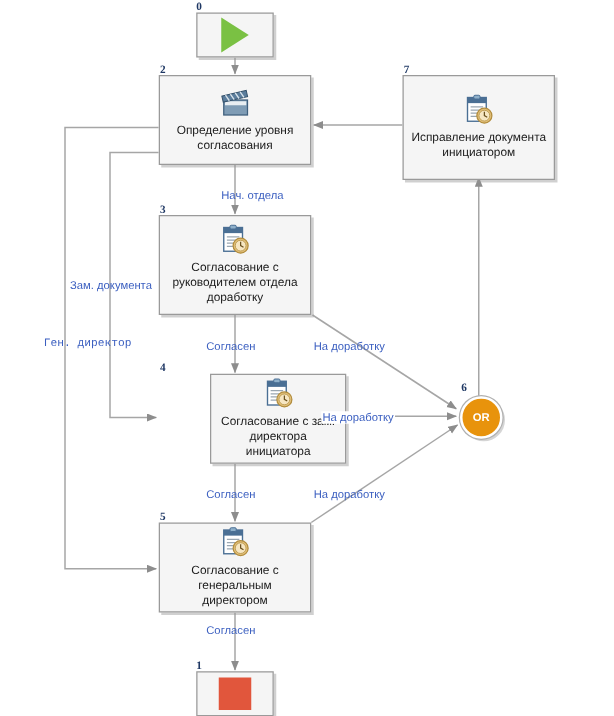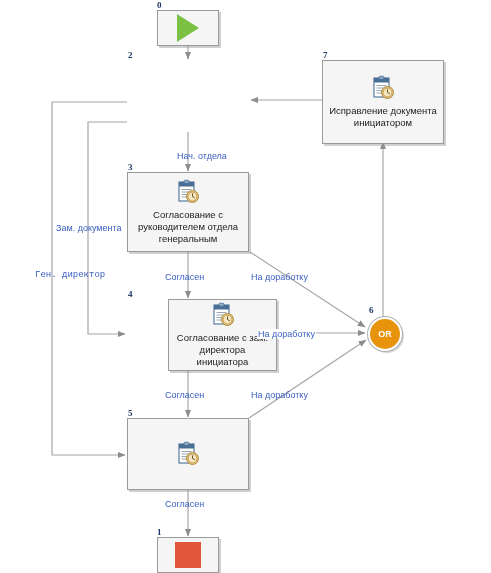--- a/index.html
+++ b/index.html
@@ -133,20 +133,35 @@
       <path d="M322,100 L251,100" marker-end="url(#arrow)"></path>
     </g>
   </svg>
 
   <div class="node-num" style="left:157px; top:0px;">0</div>
   <div class="node" style="left:157px; top:10px; width:62px; height:36px;">
     <div class="start-tri"></div>
   </div>
 
   <div class="node-num" style="left:128px; top:50px;">2</div>
+  <div class="node" style="left:127px; top:60px; width:122px; height:72px;">
+    <div class="icon-wrap">
+      <svg width="28" height="24" viewBox="0 0 28 24">
+        <g>
+          <rect x="5" y="10" width="19" height="12" fill="#7f9cb5" stroke="#3f5f7d" stroke-width="1"></rect>
+          <rect x="6" y="11" width="17" height="3.2" fill="#e9eef2" stroke="none"></rect>
+          <g transform="rotate(-13 14 8)">
+            <rect x="4" y="4.5" width="20" height="5" fill="#5b7d9c" stroke="#34516b" stroke-width="0.8"></rect>
+            <path d="M7,4.5 L9,9.5 M11,4.5 L13,9.5 M15,4.5 L17,9.5 M19,4.5 L21,9.5" stroke="#d7e2ea" stroke-width="1.1"></path>
+          </g>
+        </g>
+      </svg>
+    </div>
+    <div class="node-label">Определение уровня согласования</div>
+  </div>
 
   <div class="node-num" style="left:323px; top:50px;">7</div>
   <div class="node" style="left:322px; top:60px; width:122px; height:84px;">
     <div class="icon-wrap">
       <svg width="26" height="26" viewBox="0 0 26 26">
         <rect x="4" y="3" width="15" height="19" fill="#ffffff" stroke="#4a6f94" stroke-width="1.1"></rect>
         <rect x="4" y="3" width="15" height="4.5" fill="#4a6f94"></rect>
         <rect x="9" y="1.2" width="5" height="3" rx="1" fill="#8fb0ca" stroke="#4a6f94" stroke-width="0.8"></rect>
         <g stroke="#9aa7b2" stroke-width="1">
           <path d="M6.5,10.5 H16.5 M6.5,13 H16.5 M6.5,15.5 H14 M6.5,18 H12"></path>
@@ -167,21 +182,21 @@
         <rect x="4" y="3" width="15" height="4.5" fill="#4a6f94"></rect>
         <rect x="9" y="1.2" width="5" height="3" rx="1" fill="#8fb0ca" stroke="#4a6f94" stroke-width="0.8"></rect>
         <g stroke="#9aa7b2" stroke-width="1">
           <path d="M6.5,10.5 H16.5 M6.5,13 H16.5 M6.5,15.5 H14 M6.5,18 H12"></path>
         </g>
         <circle cx="17.5" cy="17.5" r="6" fill="#e2c07a" stroke="#b28d3e" stroke-width="1"></circle>
         <circle cx="17.5" cy="17.5" r="4.3" fill="#f6e6c2" stroke="#b28d3e" stroke-width="0.6"></circle>
         <path d="M17.5,14.4 V17.5 L19.8,18.8" stroke="#6b5220" stroke-width="1" fill="none"></path>
       </svg>
     </div>
-    <div class="node-label">Согласование с руководителем отдела генеральным</div>
+    <div class="node-label">Согласование с руководителем отдела доработку</div>
   </div>
 
   <div class="node-num" style="left:128px; top:289px;">4</div>
   <div class="node" style="left:127px; top:299px; width:109px; height:72px;margin-left:41px;">
     <div class="icon-wrap">
       <svg width="26" height="26" viewBox="0 0 26 26">
         <rect x="4" y="3" width="15" height="19" fill="#ffffff" stroke="#4a6f94" stroke-width="1.1"></rect>
         <rect x="4" y="3" width="15" height="4.5" fill="#4a6f94"></rect>
         <rect x="9" y="1.2" width="5" height="3" rx="1" fill="#8fb0ca" stroke="#4a6f94" stroke-width="0.8"></rect>
         <g stroke="#9aa7b2" stroke-width="1">
@@ -203,20 +218,21 @@
         <rect x="4" y="3" width="15" height="4.5" fill="#4a6f94"></rect>
         <rect x="9" y="1.2" width="5" height="3" rx="1" fill="#8fb0ca" stroke="#4a6f94" stroke-width="0.8"></rect>
         <g stroke="#9aa7b2" stroke-width="1">
           <path d="M6.5,10.5 H16.5 M6.5,13 H16.5 M6.5,15.5 H14 M6.5,18 H12"></path>
         </g>
         <circle cx="17.5" cy="17.5" r="6" fill="#e2c07a" stroke="#b28d3e" stroke-width="1"></circle>
         <circle cx="17.5" cy="17.5" r="4.3" fill="#f6e6c2" stroke="#b28d3e" stroke-width="0.6"></circle>
         <path d="M17.5,14.4 V17.5 L19.8,18.8" stroke="#6b5220" stroke-width="1" fill="none"></path>
       </svg>
     </div>
+    <div class="node-label">Согласование с генеральным директором</div>
   </div>
 
   <div class="node-num" style="left:157px; top:527px;">1</div>
   <div class="node" style="left:157px; top:537px; width:62px; height:36px;">
     <div class="end-sq"></div>
   </div>
 
   <div class="node-num" style="left:369px; top:305px;">6</div>
   <div class="gateway" style="left:368px; top:317px;justify-content:center;">
     <span class="gateway-text">OR</span>

